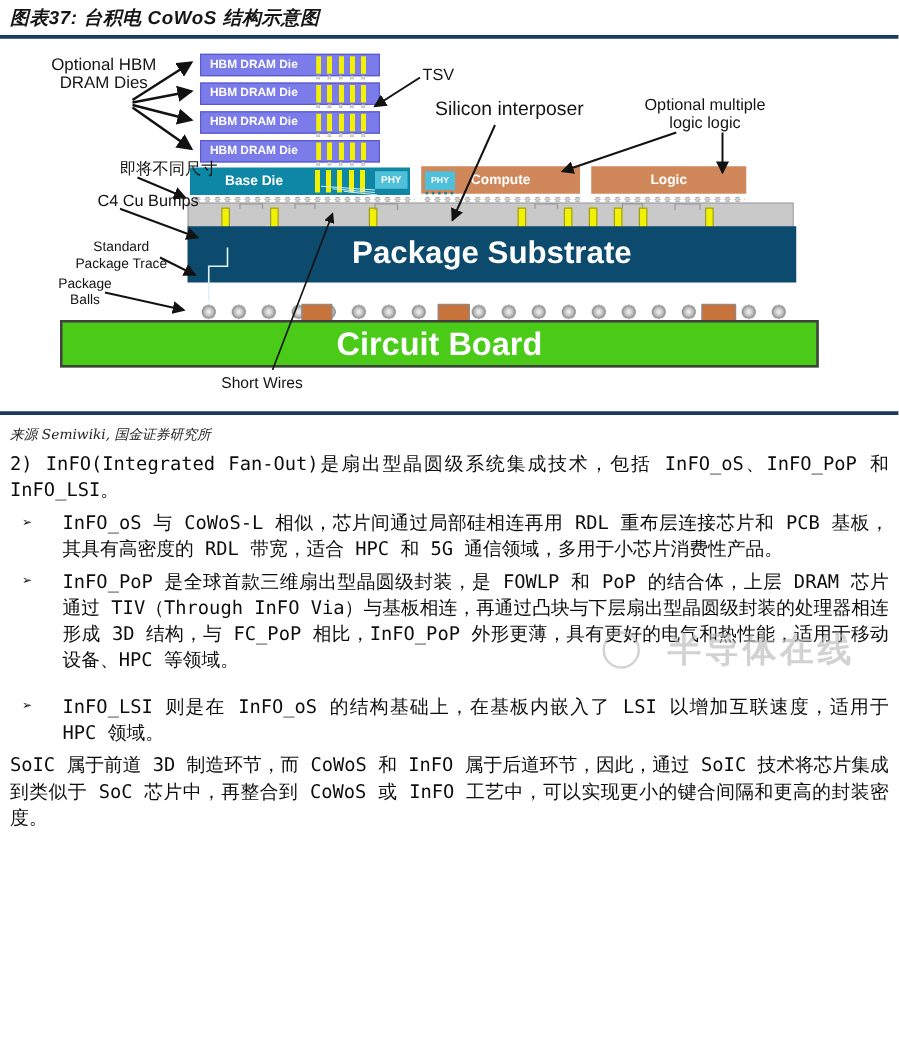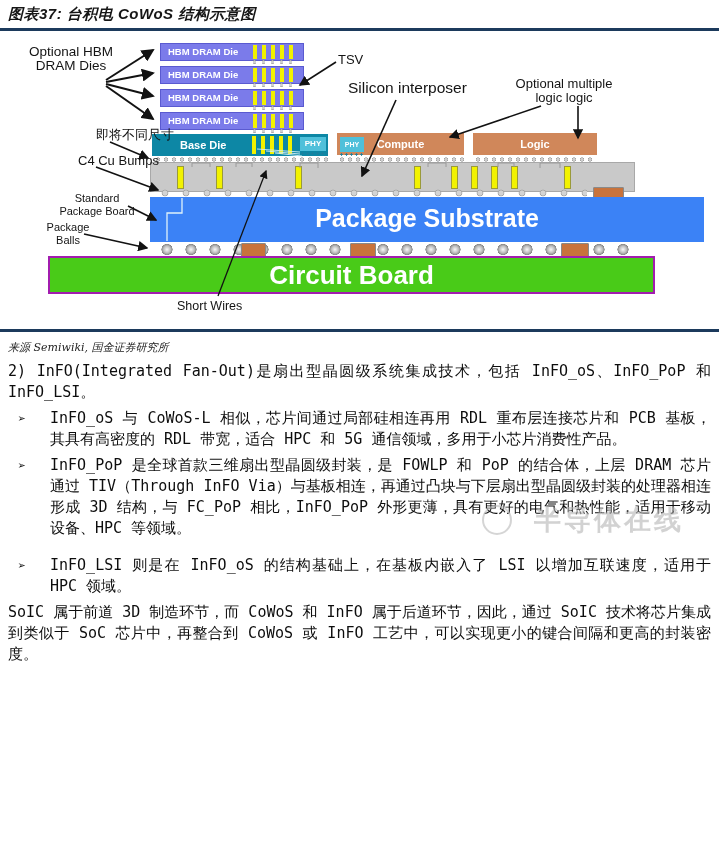--- a/index.html
+++ b/index.html
@@ -27,28 +27,28 @@
     background-size:8px 7px;}
   .phydots{position:absolute;height:5px;
     background-image:radial-gradient(circle 1.6px at 2.5px 2.5px,#1d7f9c 60%,rgba(0,0,0,0) 75%);
     background-size:5px 5px;}
   .interposer{position:absolute;left:150px;top:162px;width:483px;height:28px;
               background:#c9c9c9;border:1px solid #a8a8a8;}
   .via{position:absolute;top:166px;width:5px;height:21px;background:#f2f200;border:1px solid #9a9a3a;}
   .c4row{position:absolute;left:155px;top:188px;width:432px;height:10px;
     background-image:radial-gradient(circle 4.2px at 10px 5px,#d4d4d4 50%,#8d8d8d 80%,rgba(0,0,0,0) 85%);
     background-size:21px 10px;}
-  .substrate{position:absolute;left:150px;top:197px;width:554px;height:45px;background:#3b82f6;}
+  .substrate{position:absolute;left:150px;top:181px;width:487px;height:45px;background:#0c4a6e;}
   .substrate-label{position:absolute;left:0;right:0;top:7px;text-align:center;
                    font-size:25px;font-weight:bold;color:#fff;}
   .ballrow{position:absolute;left:155px;top:242px;width:477px;height:15px;
     background-image:radial-gradient(circle 6.4px at 12px 7.5px,#f0f0f0 8%,#bdbdbd 55%,#878787 85%,rgba(0,0,0,0) 89%);
     background-size:24px 15px;}
   .passive{position:absolute;background:#c8733c;border:1px solid#8a8a8a;border-radius:1px;}
-  .board{position:absolute;left:48px;top:256px;width:603px;height:34px;background:#49cb18;border:2px solid #a21caf;}
+  .board{position:absolute;left:48px;top:256px;width:603px;height:34px;background:#49cb18;border:2px solid #404040;}
   .board-label{position:absolute;left:0;right:0;top:2px;text-align:center;
                font-size:26px;font-weight:bold;color:#fff;}
   
   .dlabel{position:absolute;color:#141414;font-size:13px;line-height:14px;}
   .center{text-align:center;}
   .overlay{position:absolute;left:0;top:0;z-index:3;pointer-events:none;}
   
   .source{position:absolute;left:8px;top:340px;font-family:"DejaVu Serif","Liberation Serif",serif;
           font-style:italic;font-size:11px;color:#222;}
   .bodytext{position:absolute;left:8px;top:356px;width:703px;
@@ -177,35 +177,35 @@
       <g stroke="#9a9a9a" stroke-width="1" fill="none">
         <path d="M192,167 v-4 h18 v4"></path>
         <path d="M236,167 v-4 h16 v4"></path>
         <path d="M300,168 v-5 h18 v5"></path>
         <path d="M428,167 v-4 h18 v4"></path>
         <path d="M498,167 v-4 h16 v4"></path>
         <path d="M540,168 v-5 h20 v5"></path>
       </g>
     </svg>
 
-    <div class="dlabel center" style="left:20px;top:45px;width:102px;font-size:13.5px;">
+    <div class="dlabel center" style="left:32px;top:45px;width:102px;font-size:13.5px;">
       <div>Optional HBM</div>
       <div>DRAM Dies</div>
     </div>
     <div class="dlabel" style="left:338px;top:53px;">TSV</div>
     <div class="dlabel" style="left:348px;top:81px;font-size:15.5px;">Silicon interposer</div>
     <div class="dlabel center" style="left:503px;top:77px;width:122px;">
       <div>Optional multiple</div>
       <div>logic logic</div>
     </div>
     <div class="dlabel" style="left:96px;top:128px;">即将不同尺寸</div>
     <div class="dlabel" style="left:78px;top:154px;">C4 Cu Bumps</div>
     <div class="dlabel center" style="left:56px;top:192px;width:82px;font-size:11px;line-height:12.5px;">
       <div>Standard</div>
-      <div>Package Board</div>
+      <div>Package Trace</div>
     </div>
     <div class="dlabel center" style="left:44px;top:221px;width:48px;font-size:11px;line-height:12.5px;">
       <div>Package</div>
       <div>Balls</div>
     </div>
     <div class="dlabel" style="left:177px;top:299px;font-size:12.5px;">Short Wires</div>
   </div>
 
   <div class="rule rule-bottom"></div>
   <div class="source">来源 Semiwiki, 国金证券研究所</div>

